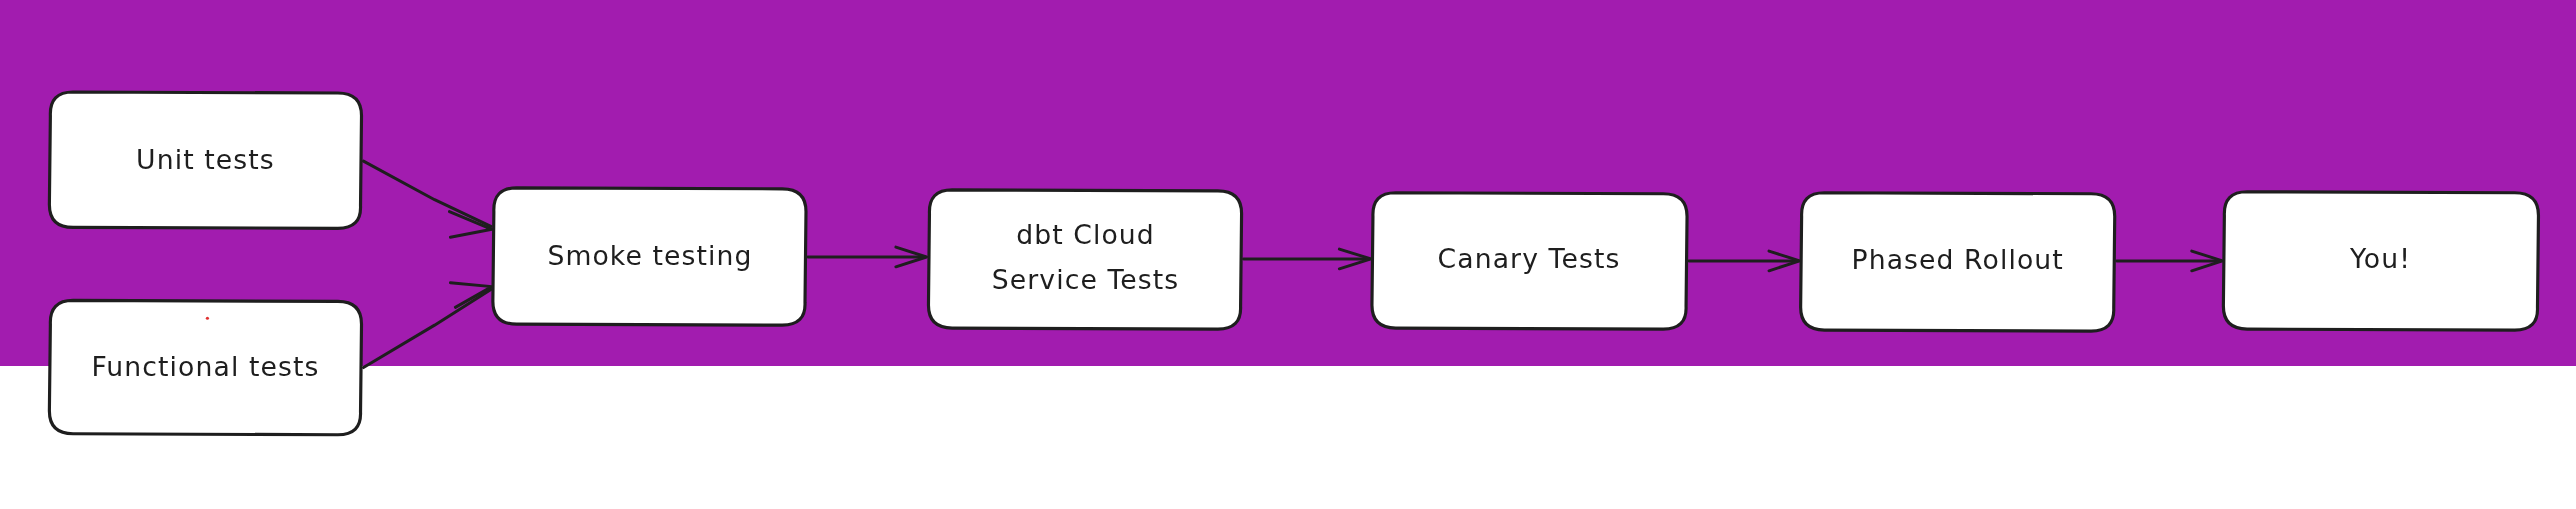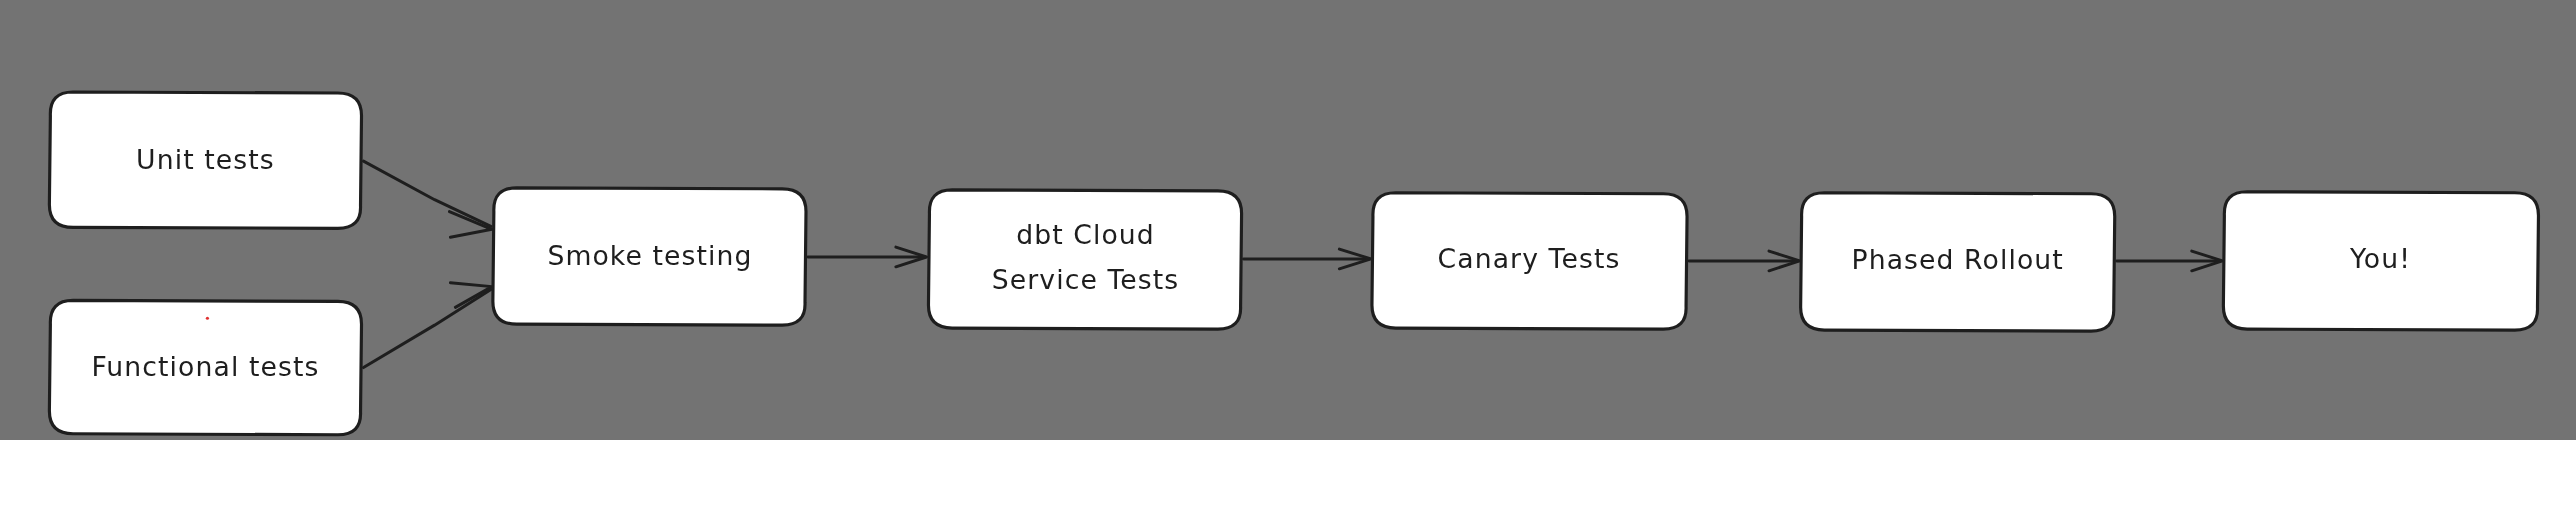--- a/index.html
+++ b/index.html
@@ -10,22 +10,22 @@
   }
   body {
     width: 2576px;
     height: 510px;
     overflow: hidden;
     font-family: "DejaVu Sans", sans-serif;
   }
   #diagram-root {
     position: relative;
     width: 2576px;
-    height: 440px;
-    background: #737373;
+    height: 366px;
+    background: #a21caf;
   }
   svg#flow-canvas {
     position: absolute;
     top: 0;
     left: 0;
     width: 2576px;
     height: 510px;
     display: block;
   }
   .node-shape {

